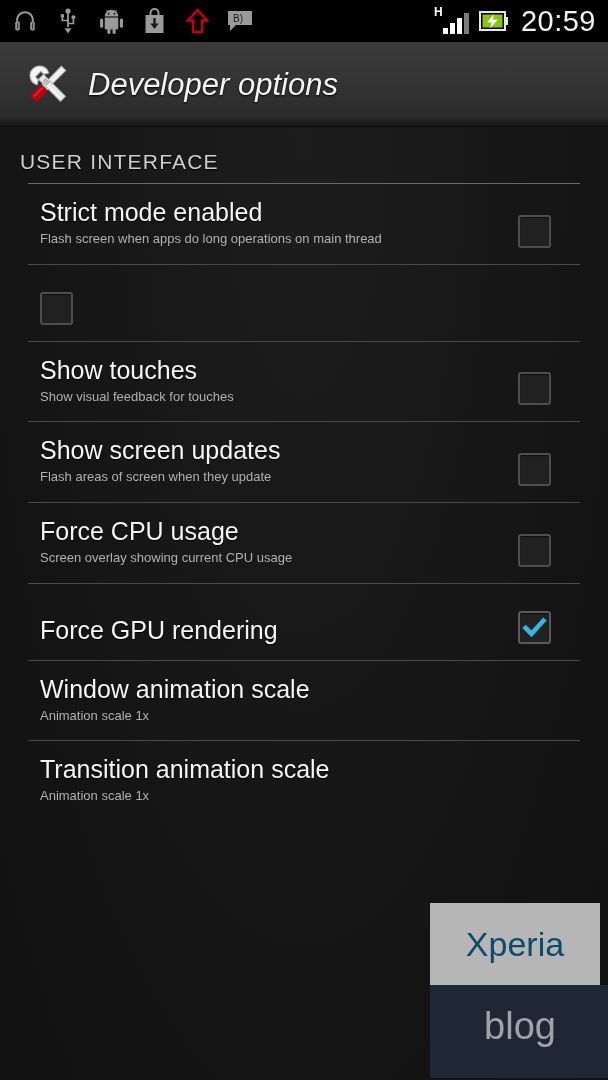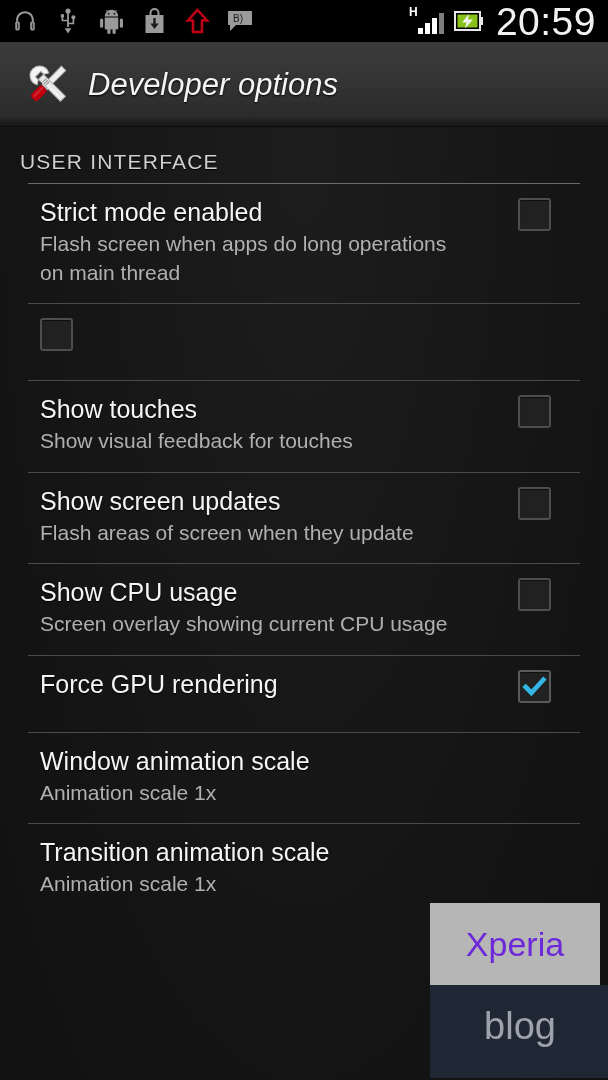--- a/index.html
+++ b/index.html
@@ -40,21 +40,21 @@
   .status-right { gap: 10px; }
   .sb-icon {
     display: inline-flex;
     align-items: center;
     justify-content: center;
     width: 30px;
     height: 30px;
   }
   .clock {
     color: #f2f2f2;
-    font-size: 39px;
+    font-size: 29px;
     letter-spacing: 0.5px;
     font-weight: 300;
     margin-left: 2px;
     line-height: 1;
   }
   .signal-wrap {
     position: relative;
     display: inline-flex;
     align-items: flex-end;
     height: 26px;
@@ -118,35 +118,35 @@
   .divider {
     height: 1px;
     margin: 0 28px;
     background: #4a4a4a;
   }
   .divider.strong { background: #6b6b6b; }
 
   .row {
     position: relative;
     display: flex;
-    align-items: flex-start;
+    align-items: flex-end;
     padding: 14px 0 16px 40px;
     min-height: 76px;
   }
   .row-text { flex: 1 1 auto; padding-right: 10px; }
   .row-title {
     color: #f5f5f5;
     font-size: 25px;
     font-weight: 400;
     line-height: 1.12;
     text-shadow: 0 1px 1px #000;
   }
   .row-summary {
     color: #b0b0b0;
-    font-size: 21px;
+    font-size: 13px;
     line-height: 1.36;
     margin-top: 4px;
     max-width: 420px;
   }
 
   .checkbox {
     flex: none;
     width: 33px;
     height: 33px;
     margin-right: 57px;
@@ -172,21 +172,21 @@
   }
   #wm-top {
     width: 170px;
     height: 82px;
     background: #b6b6b6;
     display: flex;
     align-items: center;
     justify-content: center;
   }
   #wm-top span {
-    color: #6d28d9;
+    color: #0c4a6e;
     font-size: 34px;
     line-height: 1;
   }
   #wm-bottom {
     width: 180px;
     height: 93px;
     background: #1f2735;
     display: flex;
     align-items: center;
     justify-content: center;
@@ -353,21 +353,21 @@
         <div class="row-summary">Flash areas of screen when they update</div>
       </div>
       <div class="checkbox unchecked">
         
       </div>
     </div>
     <div class="divider"></div>
 
     <div class="row">
       <div class="row-text">
-        <div class="row-title">Show CPU usage</div>
+        <div class="row-title">Force CPU usage</div>
         <div class="row-summary">Screen overlay showing current CPU usage</div>
       </div>
       <div class="checkbox unchecked">
         
       </div>
     </div>
     <div class="divider"></div>
 
     <div class="row">
       <div class="row-text">

